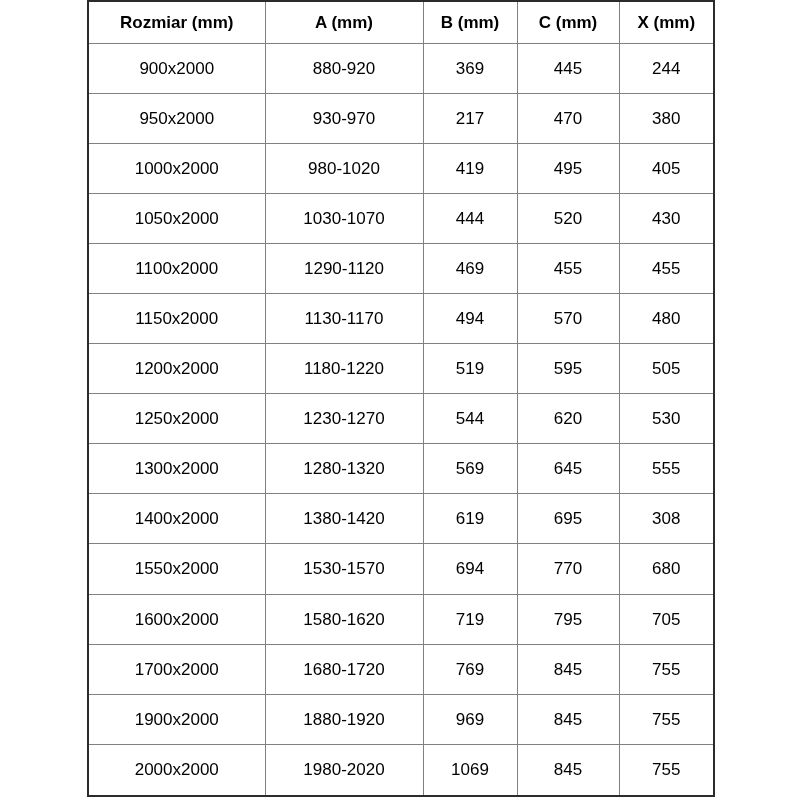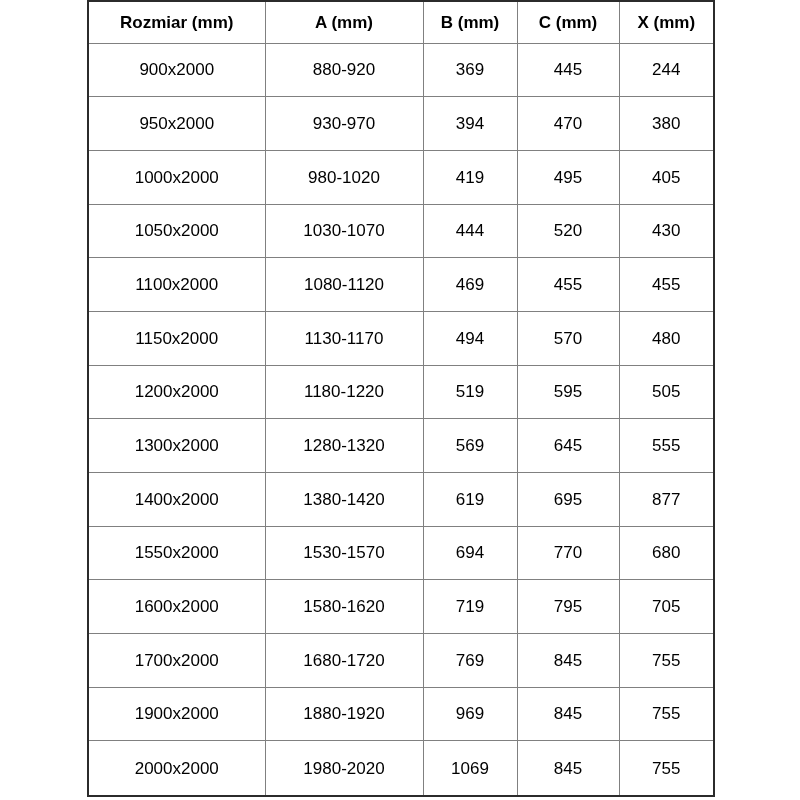--- a/index.html
+++ b/index.html
@@ -78,72 +78,79 @@
         <tr>
           <td>900x2000</td>
           <td>880-920</td>
           <td>369</td>
           <td>445</td>
           <td>244</td>
         </tr>
         <tr>
           <td>950x2000</td>
           <td>930-970</td>
-          <td>394</td>
+          <td>217</td>
           <td>470</td>
           <td>380</td>
         </tr>
         <tr>
           <td>1000x2000</td>
           <td>980-1020</td>
           <td>419</td>
           <td>495</td>
           <td>405</td>
         </tr>
         <tr>
           <td>1050x2000</td>
           <td>1030-1070</td>
           <td>444</td>
           <td>520</td>
           <td>430</td>
         </tr>
         <tr>
           <td>1100x2000</td>
-          <td>1080-1120</td>
+          <td>1290-1120</td>
           <td>469</td>
           <td>455</td>
           <td>455</td>
         </tr>
         <tr>
           <td>1150x2000</td>
           <td>1130-1170</td>
           <td>494</td>
           <td>570</td>
           <td>480</td>
         </tr>
         <tr>
           <td>1200x2000</td>
           <td>1180-1220</td>
           <td>519</td>
           <td>595</td>
           <td>505</td>
         </tr>
         <tr>
+          <td>1250x2000</td>
+          <td>1230-1270</td>
+          <td>544</td>
+          <td>620</td>
+          <td>530</td>
+        </tr>
+        <tr>
           <td>1300x2000</td>
           <td>1280-1320</td>
           <td>569</td>
           <td>645</td>
           <td>555</td>
         </tr>
         <tr>
           <td>1400x2000</td>
           <td>1380-1420</td>
           <td>619</td>
           <td>695</td>
-          <td>877</td>
+          <td>308</td>
         </tr>
         <tr>
           <td>1550x2000</td>
           <td>1530-1570</td>
           <td>694</td>
           <td>770</td>
           <td>680</td>
         </tr>
         <tr>
           <td>1600x2000</td>

